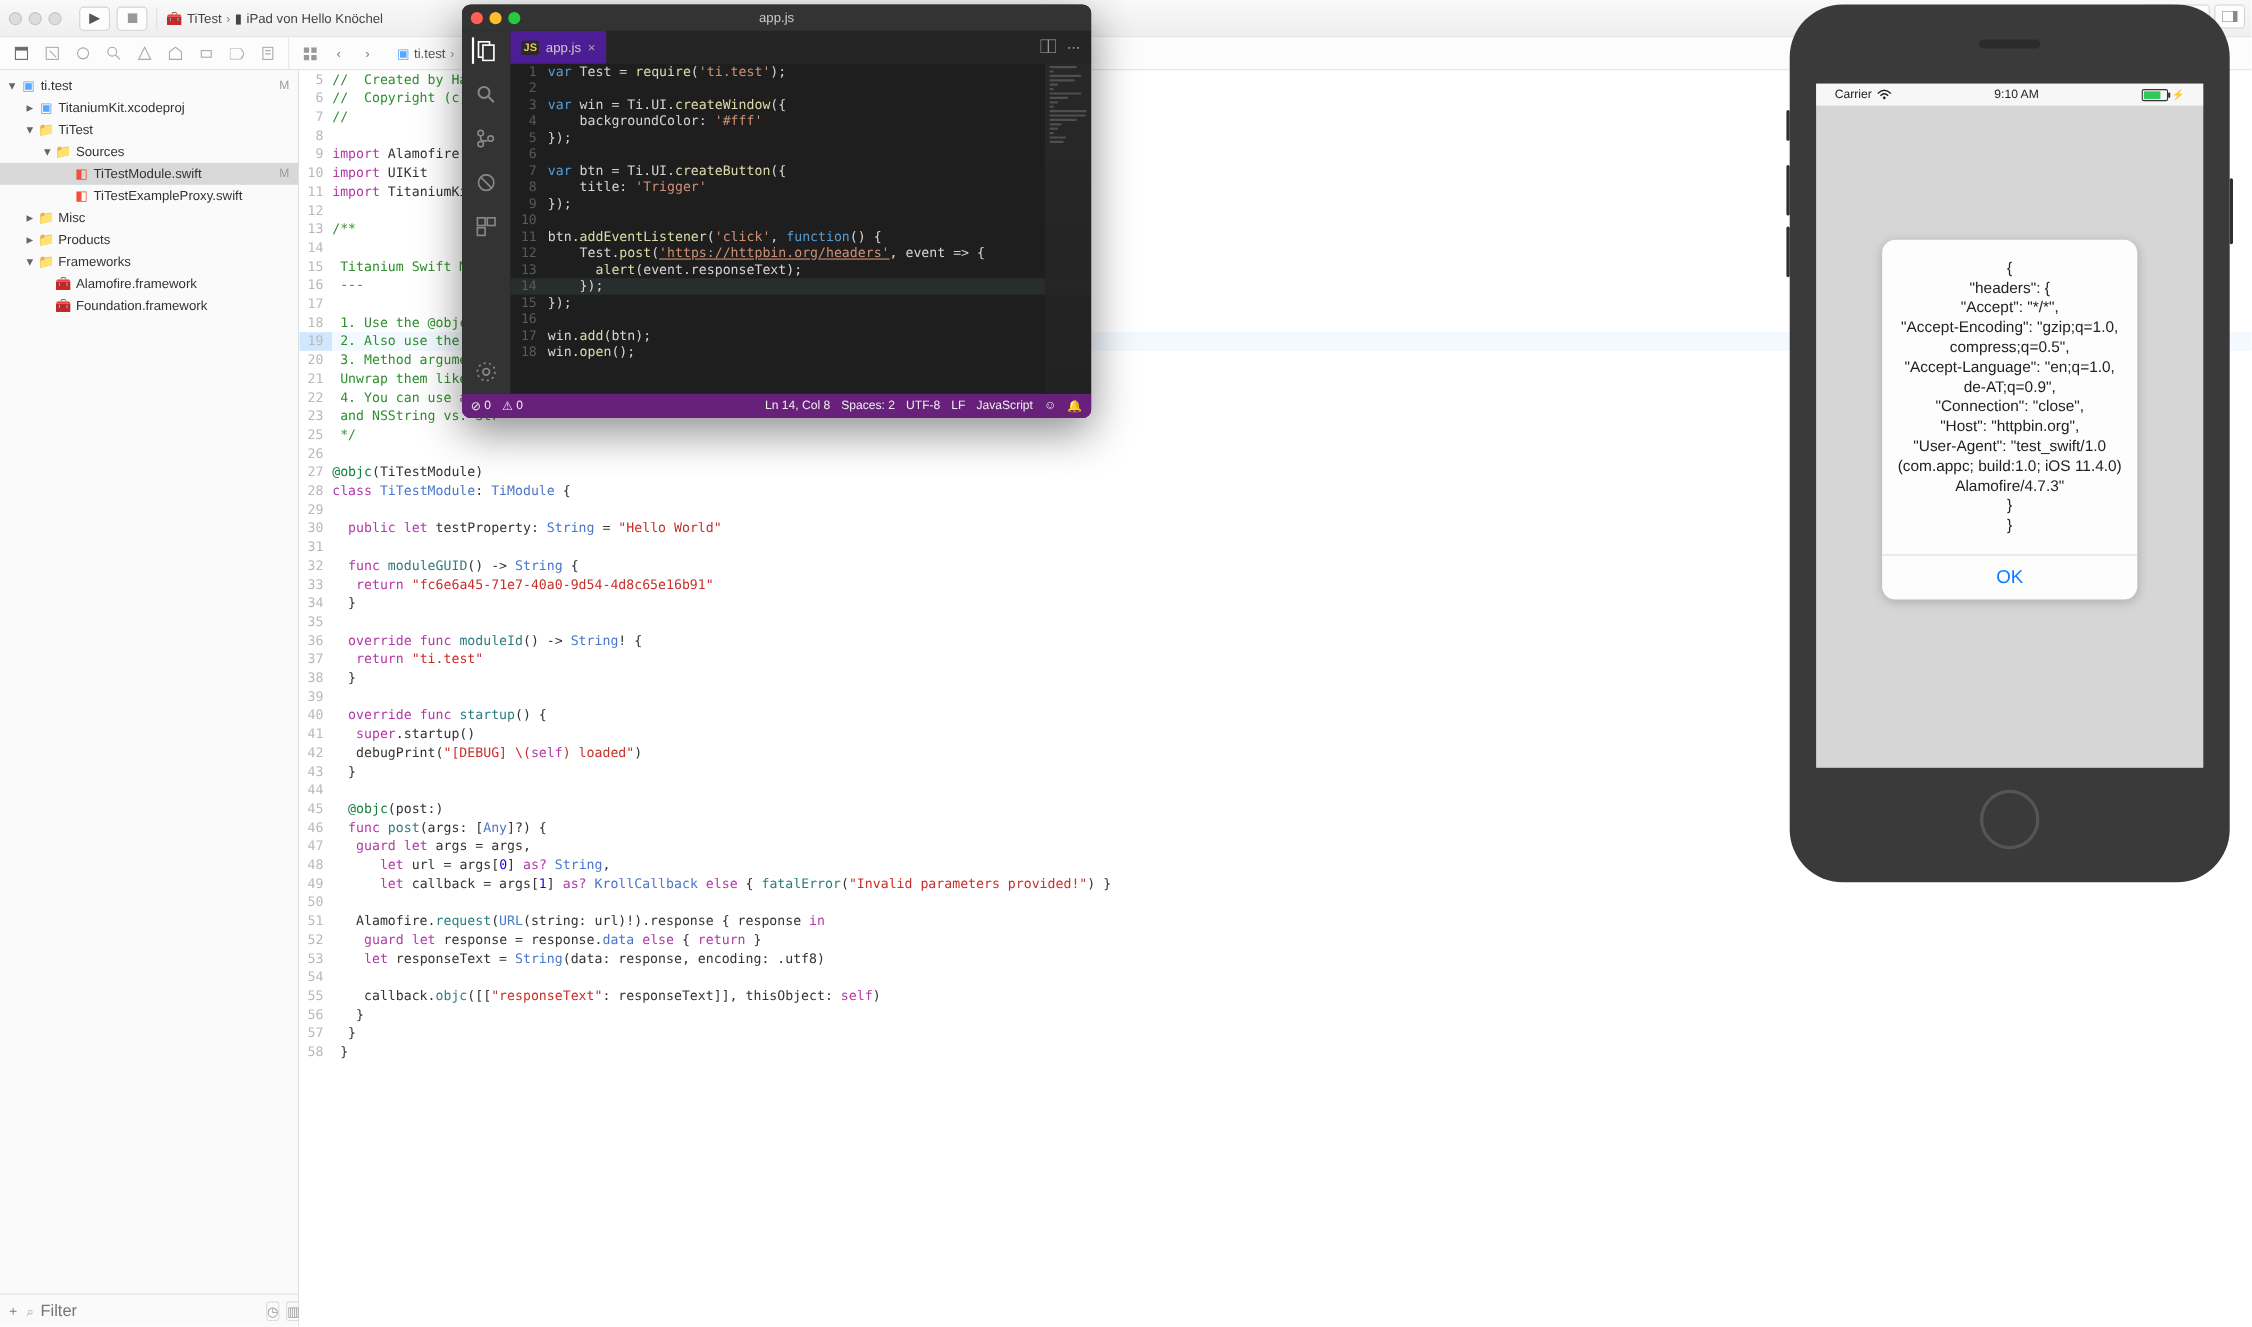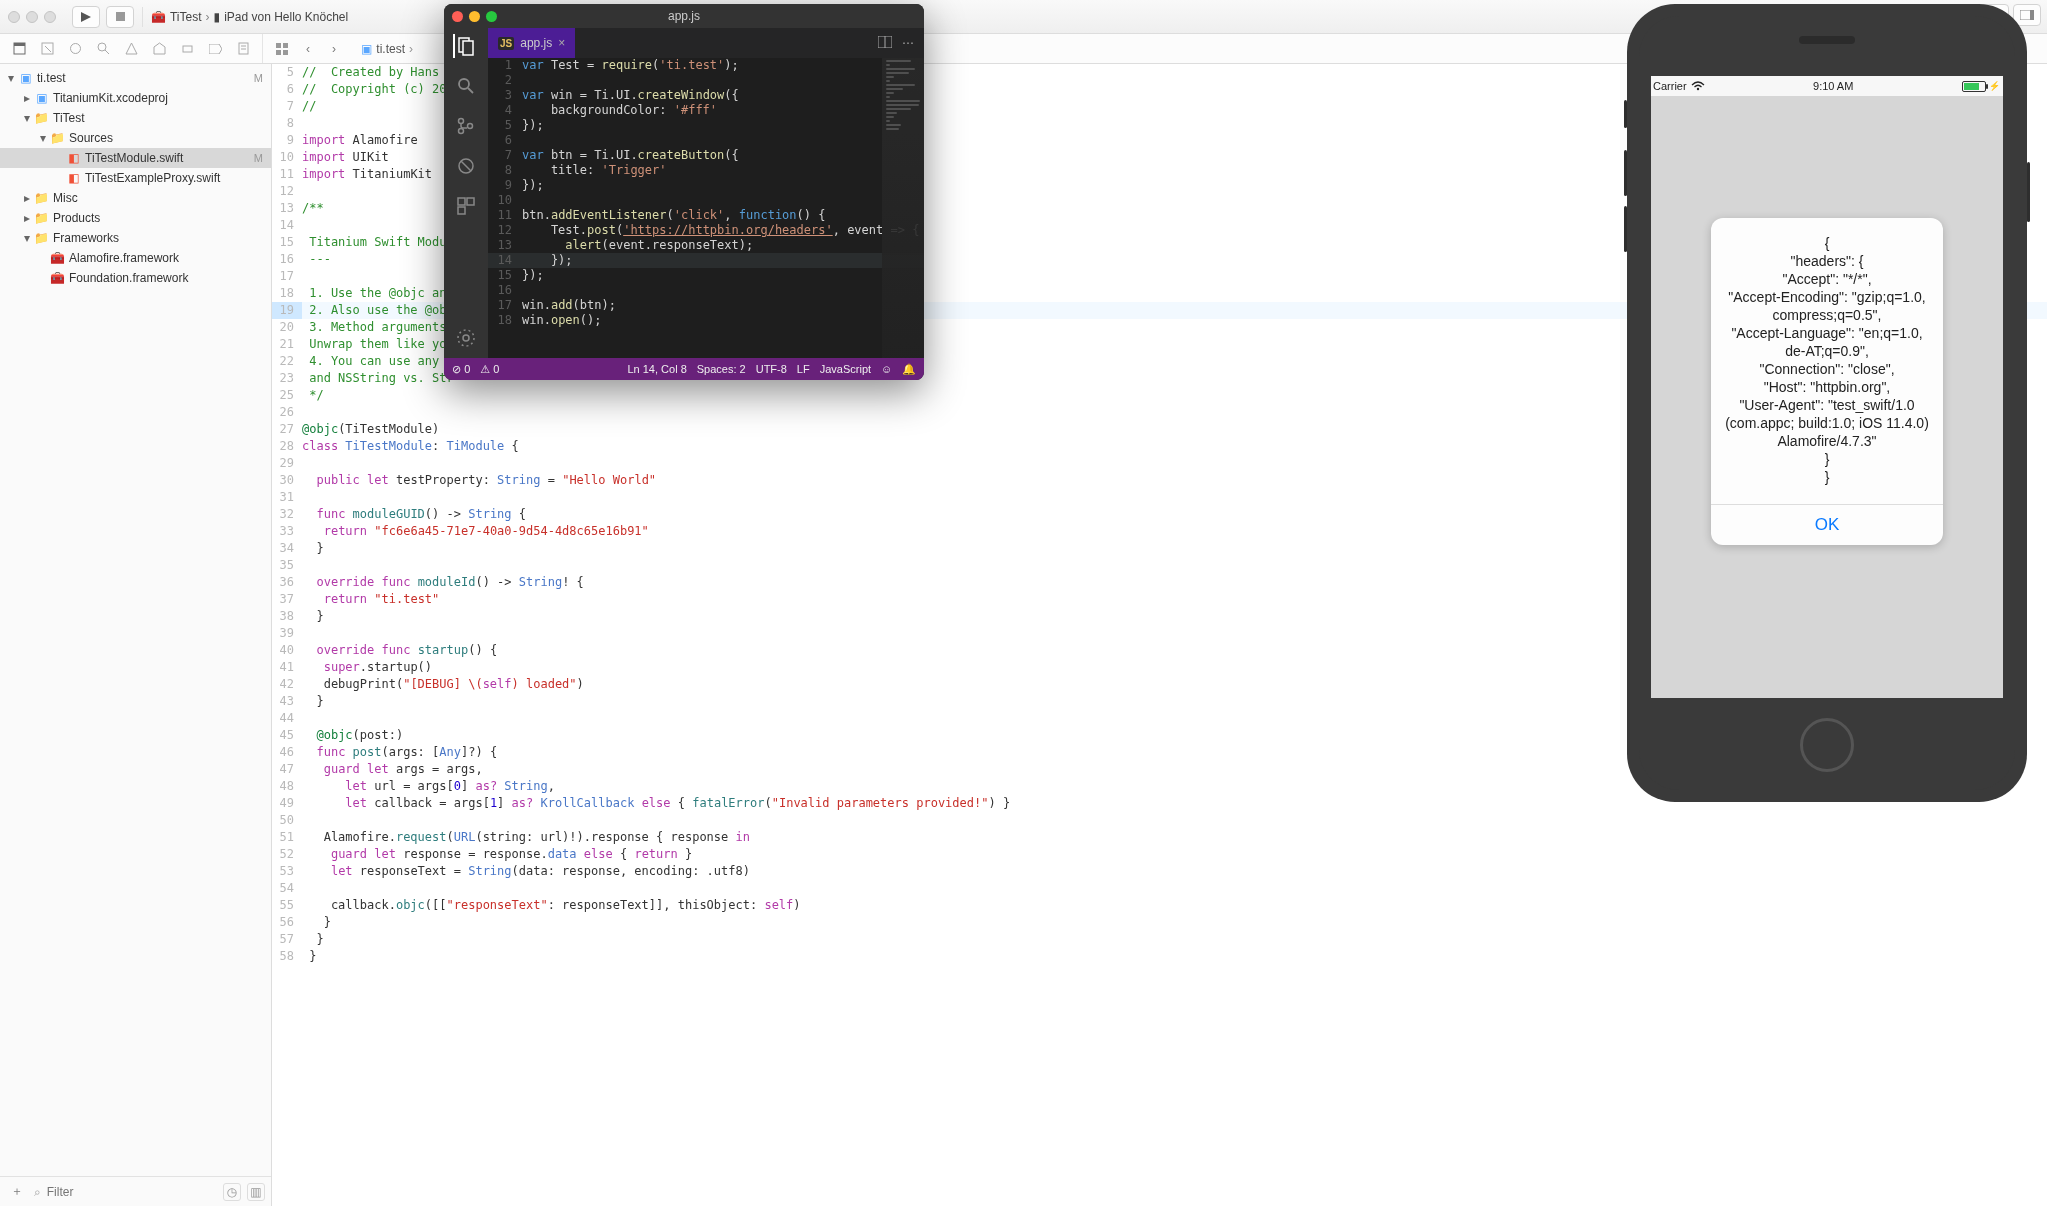--- a/index.html
+++ b/index.html
@@ -31,21 +31,21 @@
 .tree-row .ticon { width: 16px; text-align: center; margin-right: 3px; }
 .tree-row .label { flex: 1; overflow: hidden; text-overflow: ellipsis; }
 .tree-row .stat { color: #999; font-size: 11px; padding-left: 4px; }
 .tree-row.selected { background: #d8d8d8; }
 .group-ico { color: #d9b14a; }
 .swift-ico { color: #f05138; }
 .proj-ico { color: #5aa7ff; }
 .fw-ico { color: #e0a24a; }
 
 .sidebar-footer { height: 30px; border-top: 1px solid #e2e2e2; display: flex; align-items: center; padding: 0 6px; gap: 6px; }
-.filter-input { flex: 1; border: none; background: transparent; font-size: 12px; outline: none; color: #666; }
+.filter-input { flex: 1; border: none; background: transparent; font-size: 15px; outline: none; color: #666; }
 .sf-ic { width: 18px; height: 18px; display: flex; align-items: center; justify-content: center; color: #999; border: 1px solid #ddd; border-radius: 3px; }
 
 
 .editor-area { flex: 1; position: relative; overflow: hidden; background: #fff; }
 .xcode-editor { position: absolute; inset: 0; font-family: Menlo, Consolas, monospace; font-size: 12px; line-height: 17px; overflow: auto; }
 .gutter-line { display: flex; }
 .gutter-line .ln { width: 30px; text-align: right; padding-right: 8px; color: #b9b9b9; user-select: none; background: #fff; }
 .gutter-line .code { white-space: pre; flex: 1; }
 .gutter-line.hl .ln { background: #cfe8ff; }
 .gutter-line.hl .code { background: #f2f9ff; }
@@ -53,21 +53,21 @@
 
 .c-comm { color: #2f8f2f; }
 .c-kw { color: #b23aa8; }
 .c-type { color: #4a77c7; }
 .c-str { color: #c8302a; }
 .c-attr { color: #15803d; }
 .c-num { color: #1c00cf; }
 .c-func { color: #2e7d7d; }
 
 
-.vscode { position: absolute; left: 444px; top: 4px; width: 480px; height: 376px; border-radius: 8px; overflow: hidden; box-shadow: 0 12px 40px rgba(0,0,0,0.45); background: #1e1e1e; color: #ccc; font-family: -apple-system, sans-serif; }
+.vscode { position: absolute; left: 420px; top: 4px; width: 572px; height: 376px; border-radius: 8px; overflow: hidden; box-shadow: 0 12px 40px rgba(0,0,0,0.45); background: #1e1e1e; color: #ccc; font-family: -apple-system, sans-serif; }
 .vscode .titlebar { height: 24px; background: #333; display: flex; align-items: center; padding: 0 8px; position: relative; }
 .vscode .titlebar .dots { display: flex; gap: 6px; }
 .vscode .titlebar .d { width: 11px; height: 11px; border-radius: 50%; }
 .vscode .titlebar .r { background: #ff5f56; }
 .vscode .titlebar .y { background: #ffbd2e; }
 .vscode .titlebar .g { background: #27c93f; }
 .vscode .titlebar .title { position: absolute; left: 0; right: 0; text-align: center; color: #ccc; font-size: 12px; }
 .vscode .body { display: flex; height: calc(100% - 24px - 22px); }
 .vscode .activity { width: 44px; background: #333; display: flex; flex-direction: column; align-items: center; padding-top: 6px; gap: 16px; color: #888; }
 .vscode .activity .aic { width: 24px; height: 24px; display: flex; align-items: center; justify-content: center; }
@@ -95,21 +95,21 @@
 .vscode .statusbar .sb-right { margin-left: auto; display: flex; gap: 10px; align-items: center; }
 .vscode .sb-item { display: flex; align-items: center; gap: 3px; }
 
 
 .phone { position: absolute; right: 20px; top: 4px; width: 400px; height: 798px; }
 .phone-body { width: 100%; height: 100%; background: #3a3a3a; border-radius: 48px; padding: 12px; position: relative; }
 .phone-inner { width: 100%; height: 100%; background: #3a3a3a; border-radius: 40px; position: relative; }
 .speaker { position: absolute; top: 20px; left: 50%; transform: translateX(-50%); width: 56px; height: 8px; background: #2b2b2b; border-radius: 4px; }
 .home { position: absolute; bottom: 18px; left: 50%; transform: translateX(-50%); width: 54px; height: 54px; border: 3px solid #555; border-radius: 50%; }
 .screen { position: absolute; top: 60px; left: 12px; right: 12px; bottom: 92px; background: #d6d6d6; overflow: hidden; }
-.status { height: 20px; background: #f7f7f7; display: flex; align-items: center; justify-content: space-between; padding: 0 2px; font-size: 11px; color: #222; }
+.status { height: 20px; background: #f7f7f7; display: flex; align-items: center; justify-content: space-between; padding: 0 17px; font-size: 11px; color: #222; }
 .status .left, .status .right { display: flex; align-items: center; gap: 4px; }
 .wifi { display: inline-block; }
 .batt { width: 24px; height: 11px; border: 1px solid #333; border-radius: 2px; position: relative; }
 .batt::after { content: ""; position: absolute; right: -3px; top: 2px; width: 2px; height: 5px; background: #333; border-radius: 1px; }
 .batt .fill { position: absolute; left: 1px; top: 1px; bottom: 1px; width: 70%; background: #35c759; }
 .charge { font-size: 9px; }
 
 .alert { position: absolute; top: 142px; left: 50%; transform: translateX(-50%); width: 232px; background: #fdfdfd; border-radius: 12px; overflow: hidden; box-shadow: 0 2px 10px rgba(0,0,0,0.2); }
 .alert .msg { padding: 16px 14px 18px; font-size: 14px; line-height: 18px; color: #222; text-align: center; }
 .alert .btn { border-top: 1px solid #ddd; text-align: center; padding: 10px 0; color: #0a7aff; font-size: 17px; }

